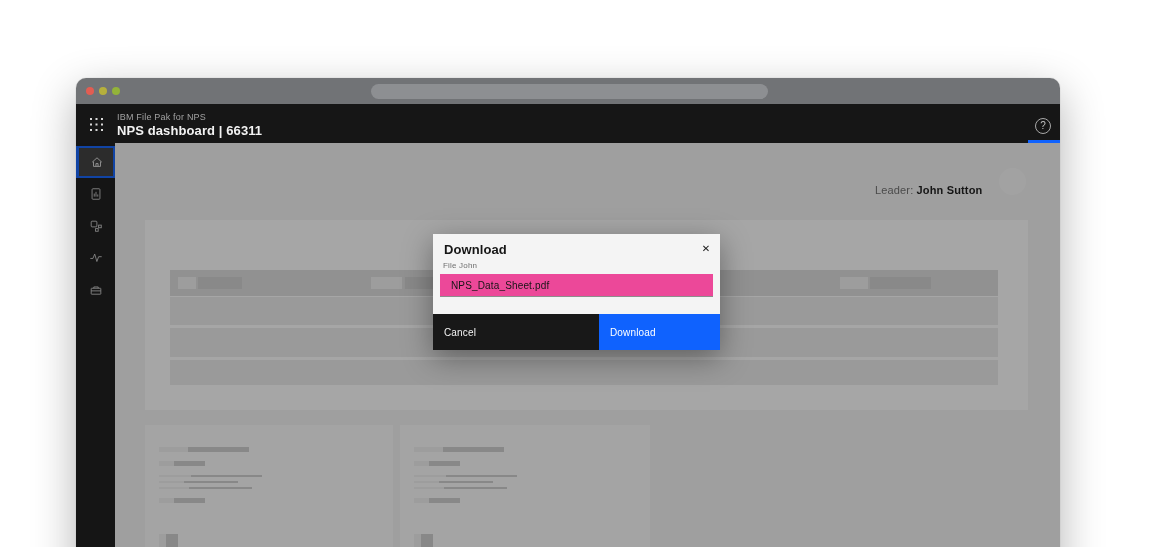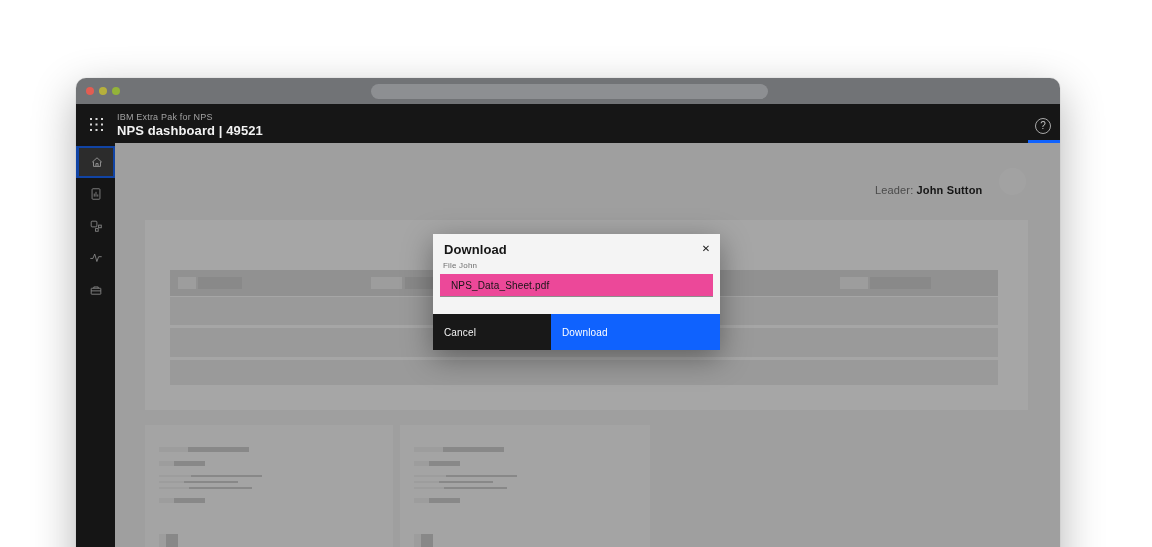--- a/index.html
+++ b/index.html
@@ -90,21 +90,21 @@
              cursor:pointer; }
   .m-label { position:absolute; left:10px; top:27px; font-size:8px; color:#6f6f6f;
              letter-spacing:.2px; }
   .m-input { position:absolute; left:7px; top:40px; width:273px; height:23px;
              background:#ec4899; border:none; border-bottom:1px solid #8d8d8d;
              font-family:"Liberation Sans", sans-serif; font-size:10px; color:#161616;
              padding-left:11px; letter-spacing:.15px; outline:none; }
   .m-footer { position:absolute; left:0; right:0; bottom:0; height:36px; display:flex; }
   .m-btn { display:flex; align-items:center; padding-left:11px; font-size:10px;
            letter-spacing:.15px; cursor:pointer; }
-  .m-btn.cancel  { width:118px; background:#181818; color:#f4f4f4; }
+  .m-btn.cancel  { width:166px; background:#181818; color:#f4f4f4; }
   .m-btn.confirm { flex:1; background:#0f62fe; color:#ffffff; }
 </style>
 </head>
 <body>
 
 <div class="page">
   <div class="window">
 
     <div class="chrome">
       <span class="tl r"></span>
@@ -124,22 +124,22 @@
                 <rect x="11" y="0" width="2" height="2"></rect>
               <rect x="0" y="5.5" width="2" height="2"></rect>
                 <rect x="5.5" y="5.5" width="2" height="2"></rect>
                 <rect x="11" y="5.5" width="2" height="2"></rect>
               <rect x="0" y="11" width="2" height="2"></rect>
                 <rect x="5.5" y="11" width="2" height="2"></rect>
                 <rect x="11" y="11" width="2" height="2"></rect>
             </g>
           </svg>
         </div>
-        <div class="hdr-eyebrow">IBM Extra Pak for NPS</div>
-        <div class="hdr-title">NPS dashboard | 49521</div>
+        <div class="hdr-eyebrow">IBM File Pak for NPS</div>
+        <div class="hdr-title">NPS dashboard | 66311</div>
         <div class="help">
           <span>?</span>
         </div>
         <div class="hdr-accent"></div>
       </header>
 
       <nav class="snav">
         <div class="snav-item active">
           <svg width="14" height="14" viewBox="0 0 16 16">
             <path d="M2.5 8.2 8 3.2l5.5 5"></path>

